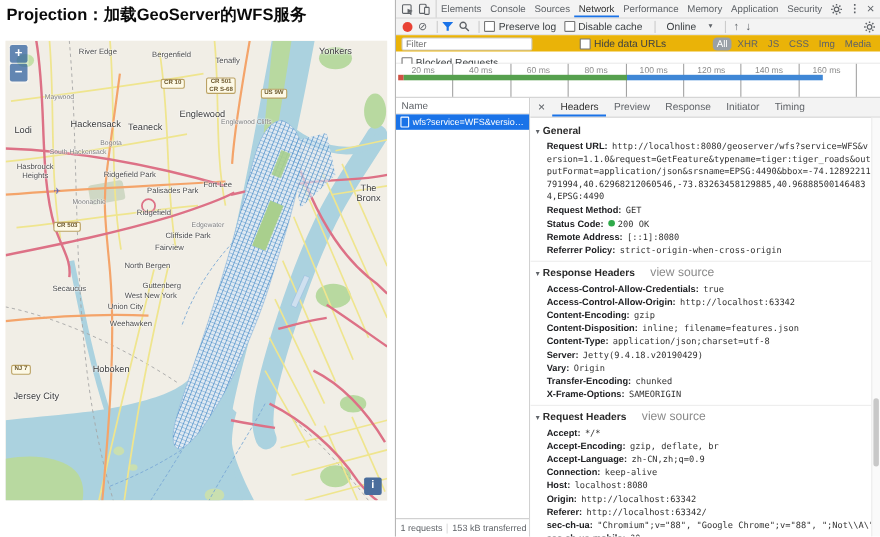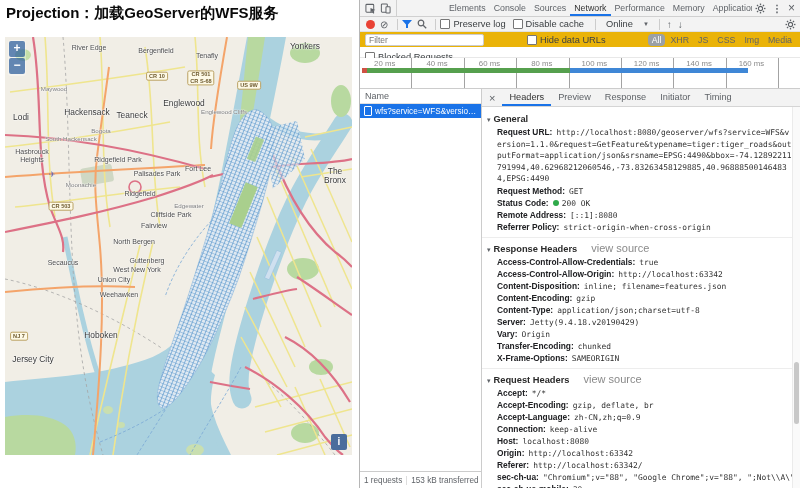--- a/index.html
+++ b/index.html
@@ -26,21 +26,21 @@
   .ol-attr{position:absolute;right:5px;bottom:5px;width:16px;height:16px;background:#4a6d9c;color:#fff;
            font-weight:bold;font-size:10px;line-height:16px;text-align:center;border-radius:2px;cursor:pointer;}
 
   
   .devtools{position:absolute;left:359px;top:0;width:441px;height:488px;background:#fff;
             border-left:1px solid #b6b6b6;box-sizing:border-box;font-size:9.3px;}
   .dt-tabbar{position:absolute;left:0;top:0;right:0;height:17px;background:#f3f3f3;
              border-bottom:1px solid #d0d0d0;display:flex;align-items:center;box-sizing:border-box;}
   .dt-lefticons{display:flex;align-items:center;padding:0 3px;border-right:1px solid #d0d0d0;height:100%;}
   .dt-lefticons svg{margin:0 2px;}
-  .dt-tabs{display:flex;align-items:center;height:100%;flex:1;overflow:hidden;white-space:nowrap;margin-left:48px;}
+  .dt-tabs{display:flex;align-items:center;height:100%;flex:1;overflow:hidden;white-space:nowrap;}
   .dtab{padding:0 4px;height:100%;line-height:16px;color:#5f6368;font-size:8.8px;cursor:pointer;}
   .dtab.active{color:#333;box-shadow:inset 0 -2px 0 #1a73e8;}
   .dt-righticons{display:flex;align-items:center;padding-right:2px;color:#5f6368;}
   .dt-righticons .ic{margin:0 3px;cursor:pointer;}
   .kebab{font-size:10px;font-weight:bold;}
   .closex{font-size:12px;line-height:10px;}
 
   .dt-toolbar{position:absolute;left:0;top:17px;right:0;height:15px;background:#f3f3f3;
               border-bottom:1px solid #e0e0e0;display:flex;align-items:center;box-sizing:border-box;color:#3c4043;}
   .rec-dot{width:9px;height:9px;border-radius:50%;background:#e94235;margin:0 5px 0 6px;cursor:pointer;}
@@ -468,22 +468,22 @@
           <div class="kv"><span class="k">Referrer Policy:</span><span class="v">strict-origin-when-cross-origin</span></div>
         </div>
         <div class="sec">
           <div class="sec-h">
             <span class="caret">▾</span>
             <span class="sec-t">Response Headers</span>
             <span class="vs">view source</span>
           </div>
           <div class="kv"><span class="k">Access-Control-Allow-Credentials:</span><span class="v">true</span></div>
           <div class="kv"><span class="k">Access-Control-Allow-Origin:</span><span class="v">http://localhost:63342</span></div>
+          <div class="kv"><span class="k">Content-Encoding:</span><span class="v">gzip</span></div>
           <div class="kv"><span class="k">Content-Disposition:</span><span class="v">inline; filename=features.json</span></div>
-          <div class="kv"><span class="k">Content-Encoding:</span><span class="v">gzip</span></div>
           <div class="kv"><span class="k">Content-Type:</span><span class="v">application/json;charset=utf-8</span></div>
           <div class="kv"><span class="k">Server:</span><span class="v">Jetty(9.4.18.v20190429)</span></div>
           <div class="kv"><span class="k">Vary:</span><span class="v">Origin</span></div>
           <div class="kv"><span class="k">Transfer-Encoding:</span><span class="v">chunked</span></div>
           <div class="kv"><span class="k">X-Frame-Options:</span><span class="v">SAMEORIGIN</span></div>
         </div>
         <div class="sec">
           <div class="sec-h">
             <span class="caret">▾</span>
             <span class="sec-t">Request Headers</span>

